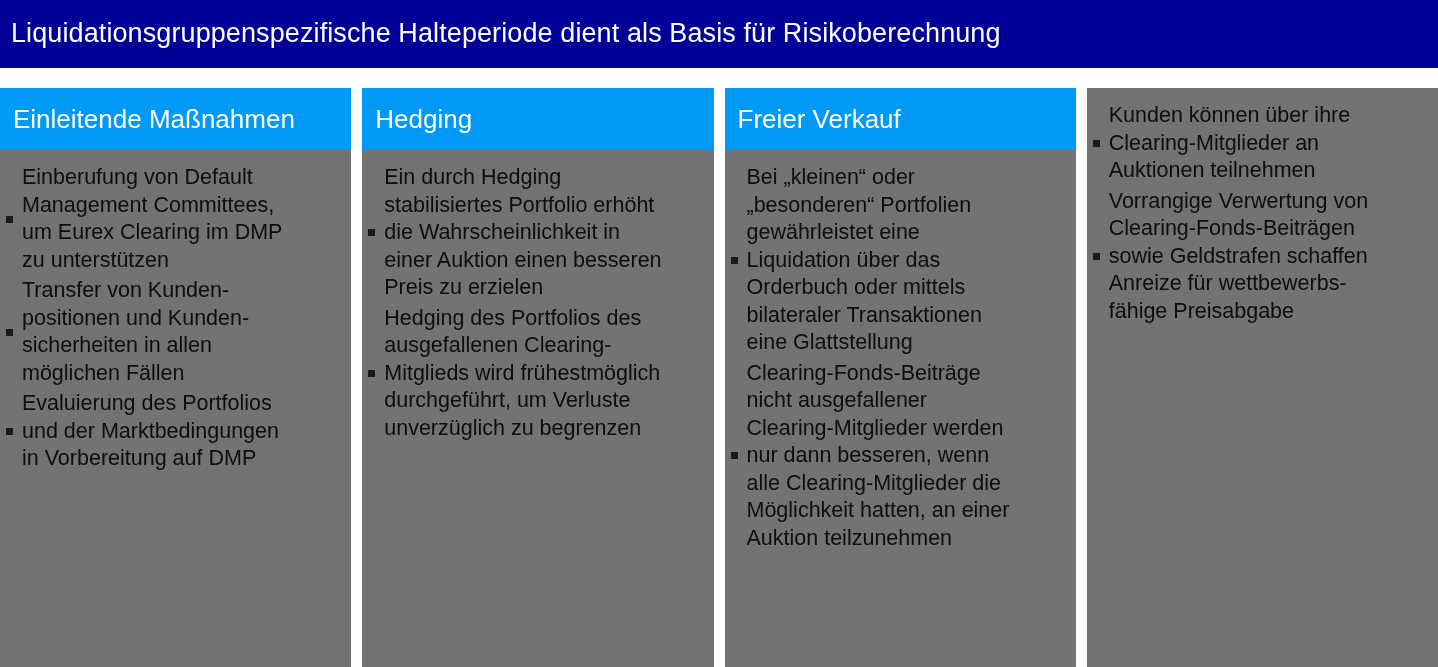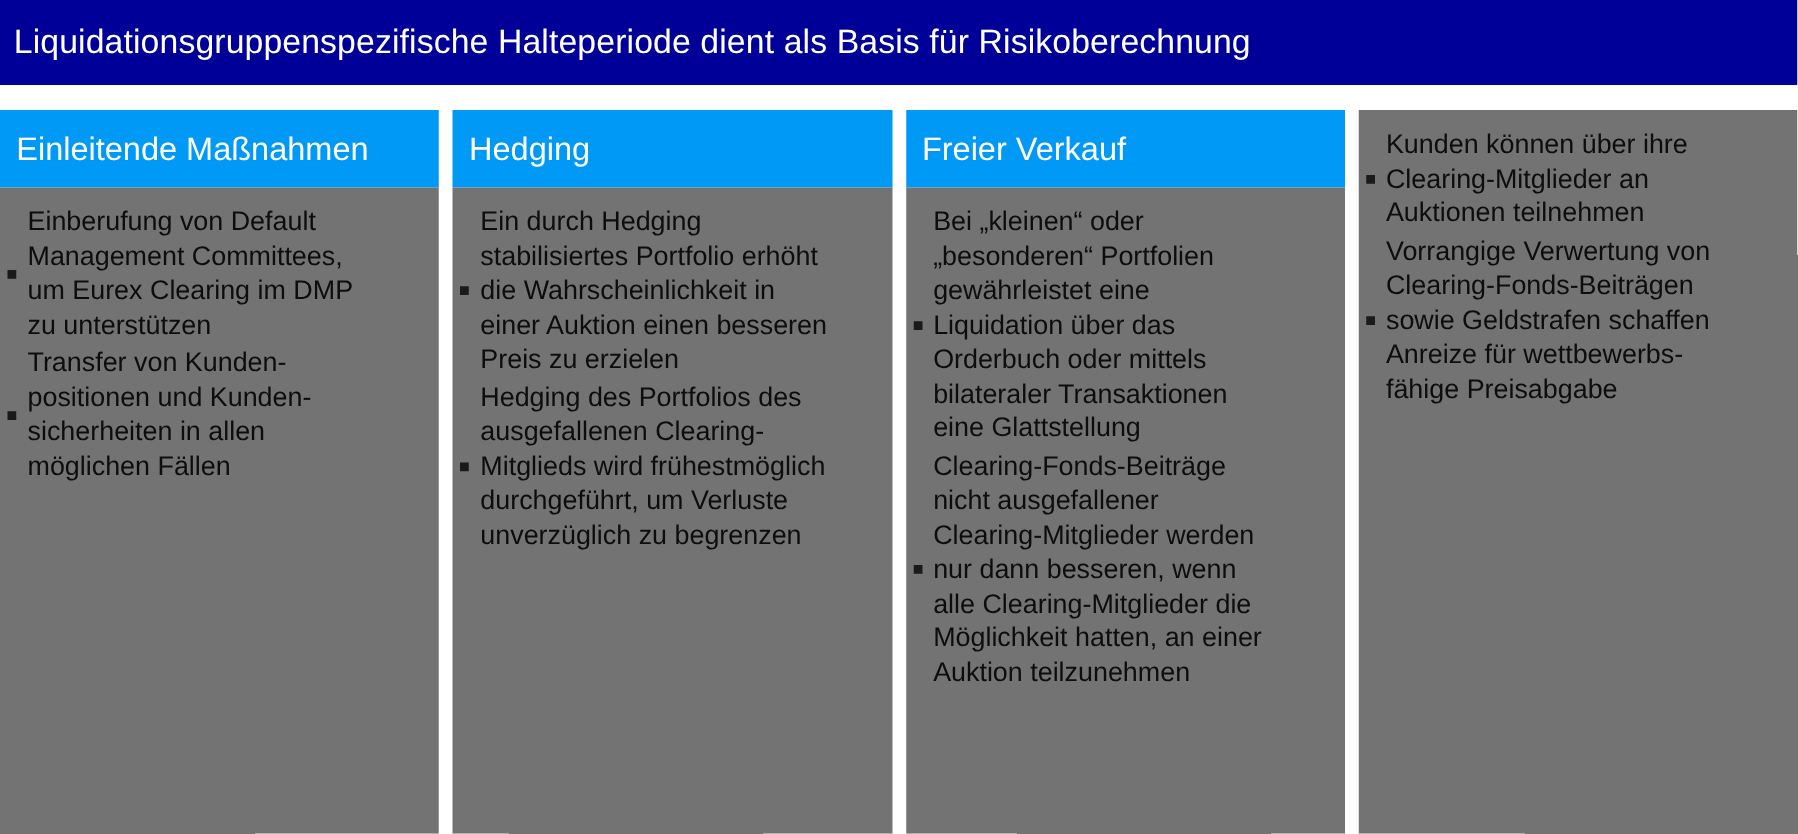--- a/index.html
+++ b/index.html
@@ -134,20 +134,26 @@
 um Eurex Clearing im DMP
 zu unterstützen</span>
           </li>
           <li class="bullet-item">
             <span class="bullet-marker"></span>
             <span class="bullet-text">Transfer von Kunden-
 positionen und Kunden-
 sicherheiten in allen
 möglichen Fällen</span>
           </li>
+          <li class="bullet-item">
+            <span class="bullet-marker"></span>
+            <span class="bullet-text">Evaluierung des Portfolios
+und der Marktbedingungen
+in Vorbereitung auf DMP</span>
+          </li>
         </ul>
       </div>
     </div>
 
     <div class="column">
       <div class="col-header">
         <div class="col-header-text">Hedging</div>
       </div>
       <div class="col-body">
         <ul class="bullet-list">

